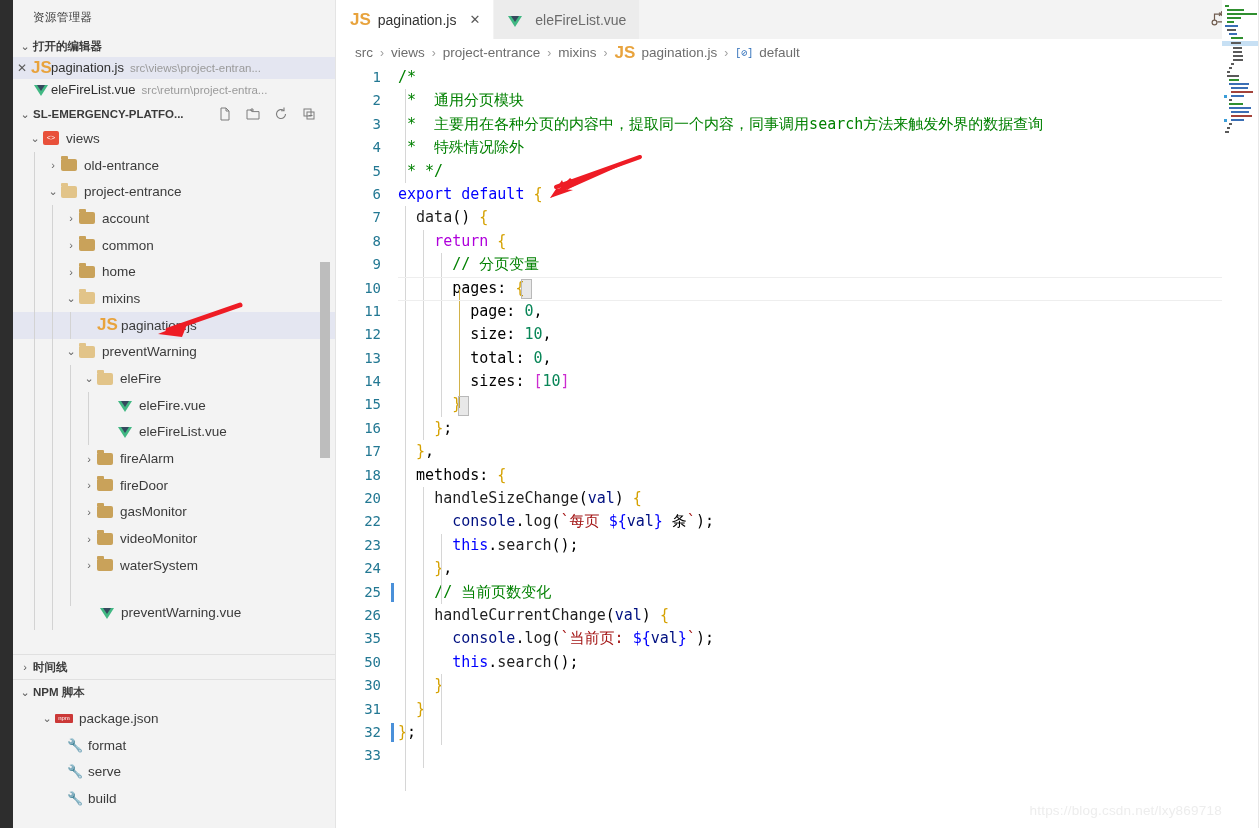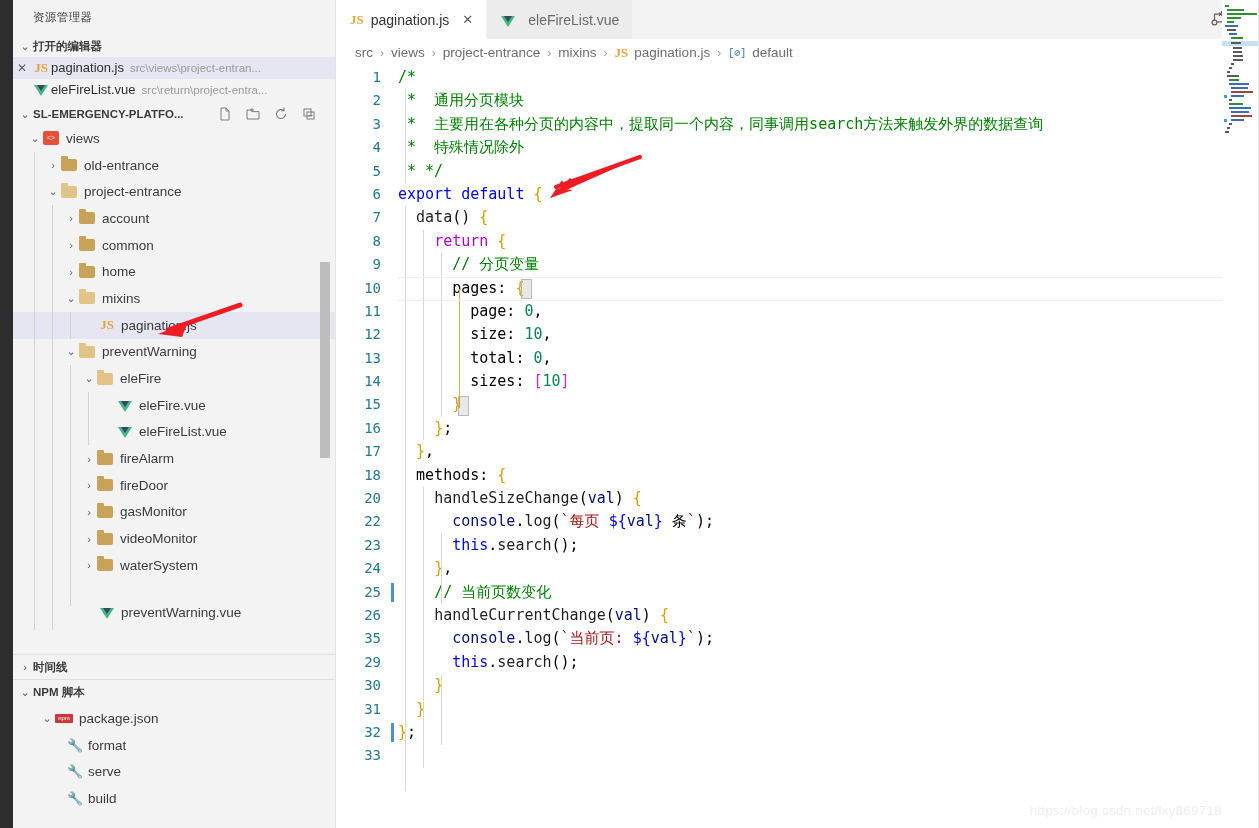--- a/index.html
+++ b/index.html
@@ -75,21 +75,21 @@
   }
   .row.selected { background: #e4e6f1; }
   .row .close-x {
     width: 18px; text-align: center; color: #5a5a5a; font-size: 12px;
   }
   .row .spacer-x { width: 18px; }
   .row .ficon { width: 20px; text-align: center; font-size: 11px; }
   .row .fname { color: #2f2f2f; }
   .row .fpath { color: #9a9a9a; font-size: 11.5px; margin-left: 6px; }
 
-  .js-badge { color: #e8a33d; font-weight: bold; font-size: 13px; font-family: Liberation Serif, serif;}
+  .js-badge { color: #e8a33d; font-weight: bold; font-size: 17px; font-family: Liberation Sans, sans-serif;}
   .vue-badge { display:inline-block; width:0;height:0;border-left:7px solid transparent;border-right:7px solid transparent;border-top:11px solid #41b883; position: relative; top:2px;}
   .vue-badge::after{content:"";position:absolute;left:-4px;top:-11px;width:0;height:0;border-left:4px solid transparent;border-right:4px solid transparent;border-top:6px solid #35495e;}
 
   
   .tree { position: relative; }
   .tree-row {
     height: 26.7px;
     display: flex;
     align-items: center;
     white-space: nowrap;
@@ -550,21 +550,21 @@
         <div class="code-line"><span class="ln">16</span><span class="code-text">    <span class="brk-y">}</span>;</span></div>
         <div class="code-line"><span class="ln">17</span><span class="code-text">  <span class="brk-y">}</span>,</span></div>
         <div class="code-line"><span class="ln">18</span><span class="code-text">  methods: <span class="brk-y">{</span></span></div>
         <div class="code-line"><span class="ln">20</span><span class="code-text">    <span class="fn2">handleSizeChange</span>(<span class="var">val</span>) <span class="brk-y">{</span></span></div>
         <div class="code-line"><span class="ln">22</span><span class="code-text">      <span class="var">console</span>.<span class="fn2">log</span>(<span class="str">`</span><span class="str">每页 </span><span class="tmpl">${</span><span class="var"><span class="var">val</span></span><span class="tmpl">}</span> 条<span class="str">`</span>);</span></div>
         <div class="code-line"><span class="ln">23</span><span class="code-text">      <span class="kw">this</span>.<span class="fn2">search</span>();</span></div>
         <div class="code-line"><span class="ln">24</span><span class="code-text">    <span class="brk-y">}</span>,</span></div>
         <div class="code-line"><span class="ln">25</span><span class="code-text">    <span class="cmt">// 当前页数变化</span></span></div>
         <div class="code-line"><span class="ln">26</span><span class="code-text">    <span class="fn2">handleCurrentChange</span>(<span class="var">val</span>) <span class="brk-y">{</span></span></div>
         <div class="code-line"><span class="ln">35</span><span class="code-text">      <span class="var">console</span>.<span class="fn2">log</span>(<span class="str">`</span><span class="str">当前页: </span><span class="tmpl">${</span><span class="var"><span class="var">val</span></span><span class="tmpl">}</span><span class="str">`</span>);</span></div>
-        <div class="code-line"><span class="ln">29</span><span class="code-text">      <span class="kw">this</span>.<span class="fn2">search</span>();</span></div>
+        <div class="code-line"><span class="ln">50</span><span class="code-text">      <span class="kw">this</span>.<span class="fn2">search</span>();</span></div>
         <div class="code-line"><span class="ln">30</span><span class="code-text">    <span class="brk-y">}</span></span></div>
         <div class="code-line"><span class="ln">31</span><span class="code-text">  <span class="brk-y">}</span></span></div>
         <div class="code-line"><span class="ln">32</span><span class="code-text"><span class="brk-y">}</span>;</span></div>
         <div class="code-line"><span class="ln">33</span><span class="code-text"></span></div>
         <div class="cursor-mark" style="top: 516.8px;"></div>
         <div class="cursor-mark" style="top: 657.2px;"></div>
         <div class="vguide" style="left: 69px; top: 23.4px; height: 93.6px;"></div>
         <div class="vguide" style="left: 69px; top: 140.4px; height: 585px;"></div>
         <div class="vguide" style="left: 87.06px; top: 163.8px; height: 210.6px;"></div>
         <div class="vguide" style="left: 105.12px; top: 187.2px; height: 163.8px;"></div>

